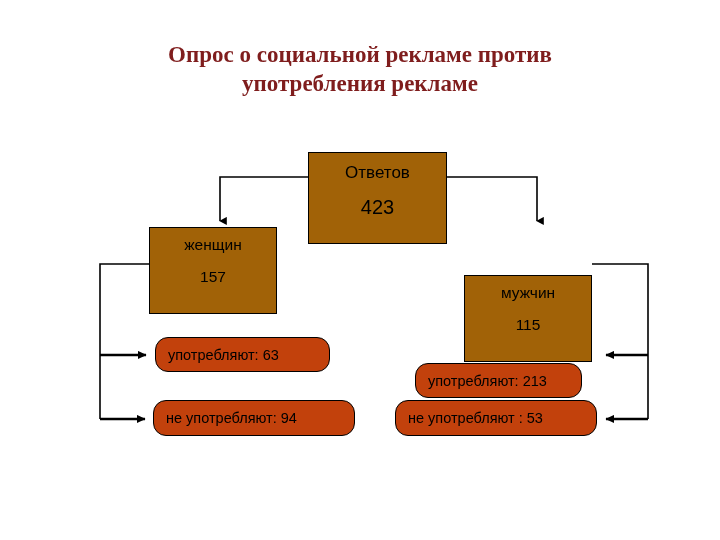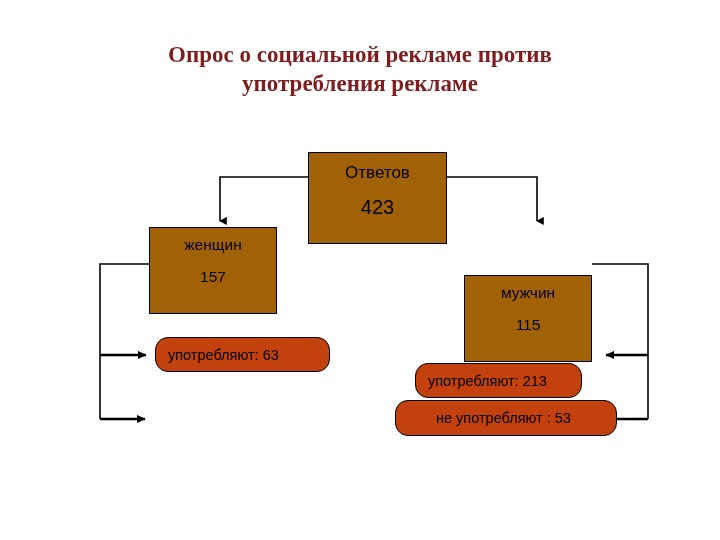--- a/index.html
+++ b/index.html
@@ -122,23 +122,22 @@
   #leaf-men-yes {
     left: 415px;
     top: 337px;
     width: 167px;
     height: 35px;
     margin-top: 26px;
   }
   #leaf-men-no {
     left: 395px;
     top: 400px;
-    width: 222px;
+    width: 202px;
     height: 36px;
-    padding-left: 28px;
   }
 </style>
 </head>
 <body>
 
 <div id="page">
 
   <div class="title">
     <span class="title-line">Опрос о социальной рекламе против</span>
     <span class="title-line">употребления рекламе</span>
@@ -186,20 +185,23 @@
 
   <div class="rect-node" id="node-men">
     <span class="n-label">мужчин</span>
     <span class="n-value">115</span>
   </div>
 
   <div class="round-node" id="leaf-women-yes">
     <span class="r-text">употребляют: 63</span>
   </div>
 
+  <div class="round-node" id="leaf-women-no">
+    <span class="r-text">не употребляют: 94</span>
+  </div>
 
   <div class="round-node" id="leaf-men-yes">
     <span class="r-text">употребляют: 213</span>
   </div>
 
   <div class="round-node" id="leaf-men-no">
     <span class="r-text">не употребляют : 53</span>
   </div>
 
 </div>

